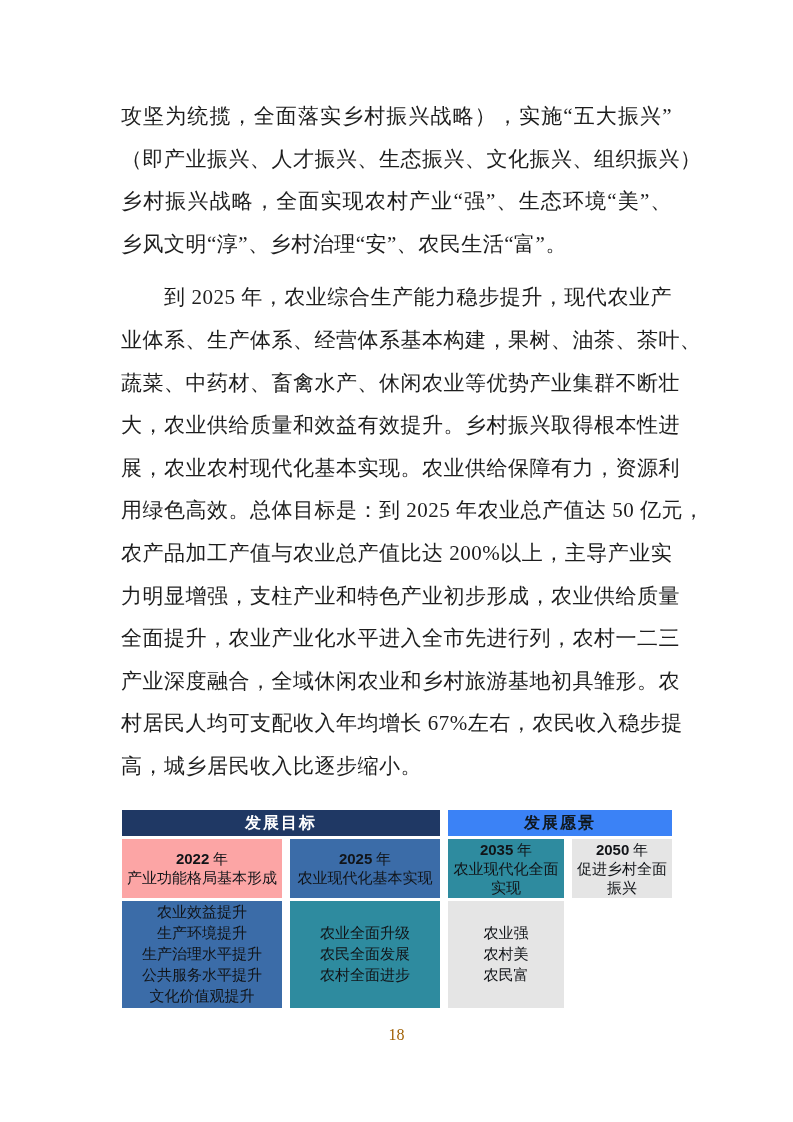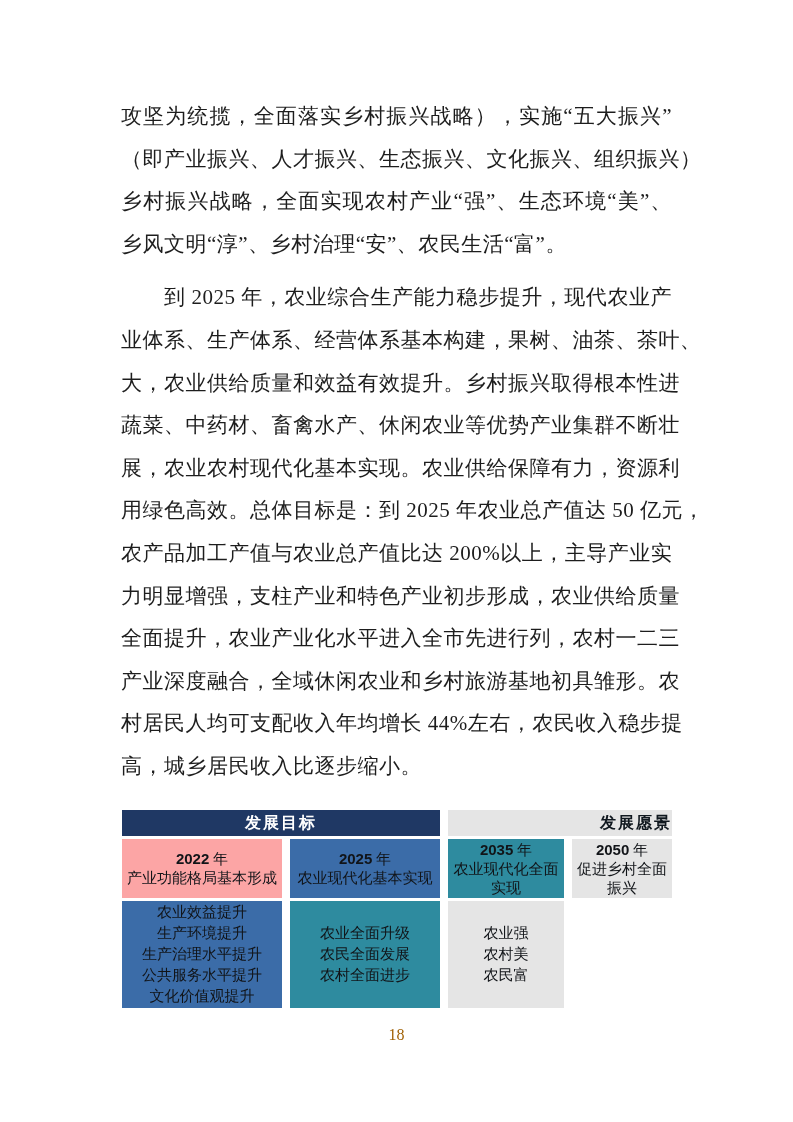--- a/index.html
+++ b/index.html
@@ -25,21 +25,21 @@
     display:grid;
     grid-template-columns:160px 150px 116px 100px;
     grid-template-rows:26px 59px 107px;
     column-gap:8px;row-gap:3px;
   }
   .th{
     font-size:16px;font-weight:bold;text-align:center;line-height:26px;
     letter-spacing:2px;
   }
   .th-goal{grid-column:1/3;background:#1F3864;color:#ffffff;}
-  .th-vision{grid-column:3/5;background:#e5e5e5;color:#10181f;text-align:right;}
+  .th-vision{grid-column:3/5;background:#3b82f6;color:#10181f;}
   .cell{
     display:flex;flex-direction:column;align-items:center;justify-content:center;
     text-align:center;color:#111418;
   }
   .year-line{font-size:15px;line-height:19px;}
   .year-num{font-family:"Liberation Sans","DejaVu Sans",sans-serif;font-weight:bold;font-size:15px;}
   .cell-title{font-size:15px;line-height:19px;padding:0 4px;}
   .item{font-size:15px;line-height:21px;display:block;}
   .bg-c1{background:#fca5a5;}
   .bg-c2{background:#3B6CA8;}
@@ -57,29 +57,29 @@
 <div class="content">
   <p class="para">
     <span class="line">攻坚为统揽，全面落实乡村振兴战略），实施“五大振兴”</span>
     <span class="line">（即产业振兴、人才振兴、生态振兴、文化振兴、组织振兴）</span>
     <span class="line">乡村振兴战略，全面实现农村产业“强”、生态环境“美”、</span>
     <span class="line last">乡风文明“淳”、乡村治理“安”、农民生活“富”。</span>
   </p>
   <p class="para">
     <span class="line">　　到 2025 年，农业综合生产能力稳步提升，现代农业产</span>
     <span class="line">业体系、生产体系、经营体系基本构建，果树、油茶、茶叶、</span>
+    <span class="line">蔬菜、中药材、畜禽水产、休闲农业等优势产业集群不断壮</span>
     <span class="line">大，农业供给质量和效益有效提升。乡村振兴取得根本性进</span>
-    <span class="line">蔬菜、中药材、畜禽水产、休闲农业等优势产业集群不断壮</span>
     <span class="line">展，农业农村现代化基本实现。农业供给保障有力，资源利</span>
     <span class="line">用绿色高效。总体目标是：到 2025 年农业总产值达 50 亿元，</span>
     <span class="line">农产品加工产值与农业总产值比达 200%以上，主导产业实</span>
     <span class="line">力明显增强，支柱产业和特色产业初步形成，农业供给质量</span>
     <span class="line">全面提升，农业产业化水平进入全市先进行列，农村一二三</span>
     <span class="line">产业深度融合，全域休闲农业和乡村旅游基地初具雏形。农</span>
-    <span class="line">村居民人均可支配收入年均增长 44%左右，农民收入稳步提</span>
+    <span class="line">村居民人均可支配收入年均增长 67%左右，农民收入稳步提</span>
     <span class="line last">高，城乡居民收入比逐步缩小。</span>
   </p>
 </div>
 
 <div class="goal-table">
 
   <div class="th th-goal">发展目标</div>
   <div class="th th-vision">发展愿景</div>
 
   <div class="cell bg-c1">

